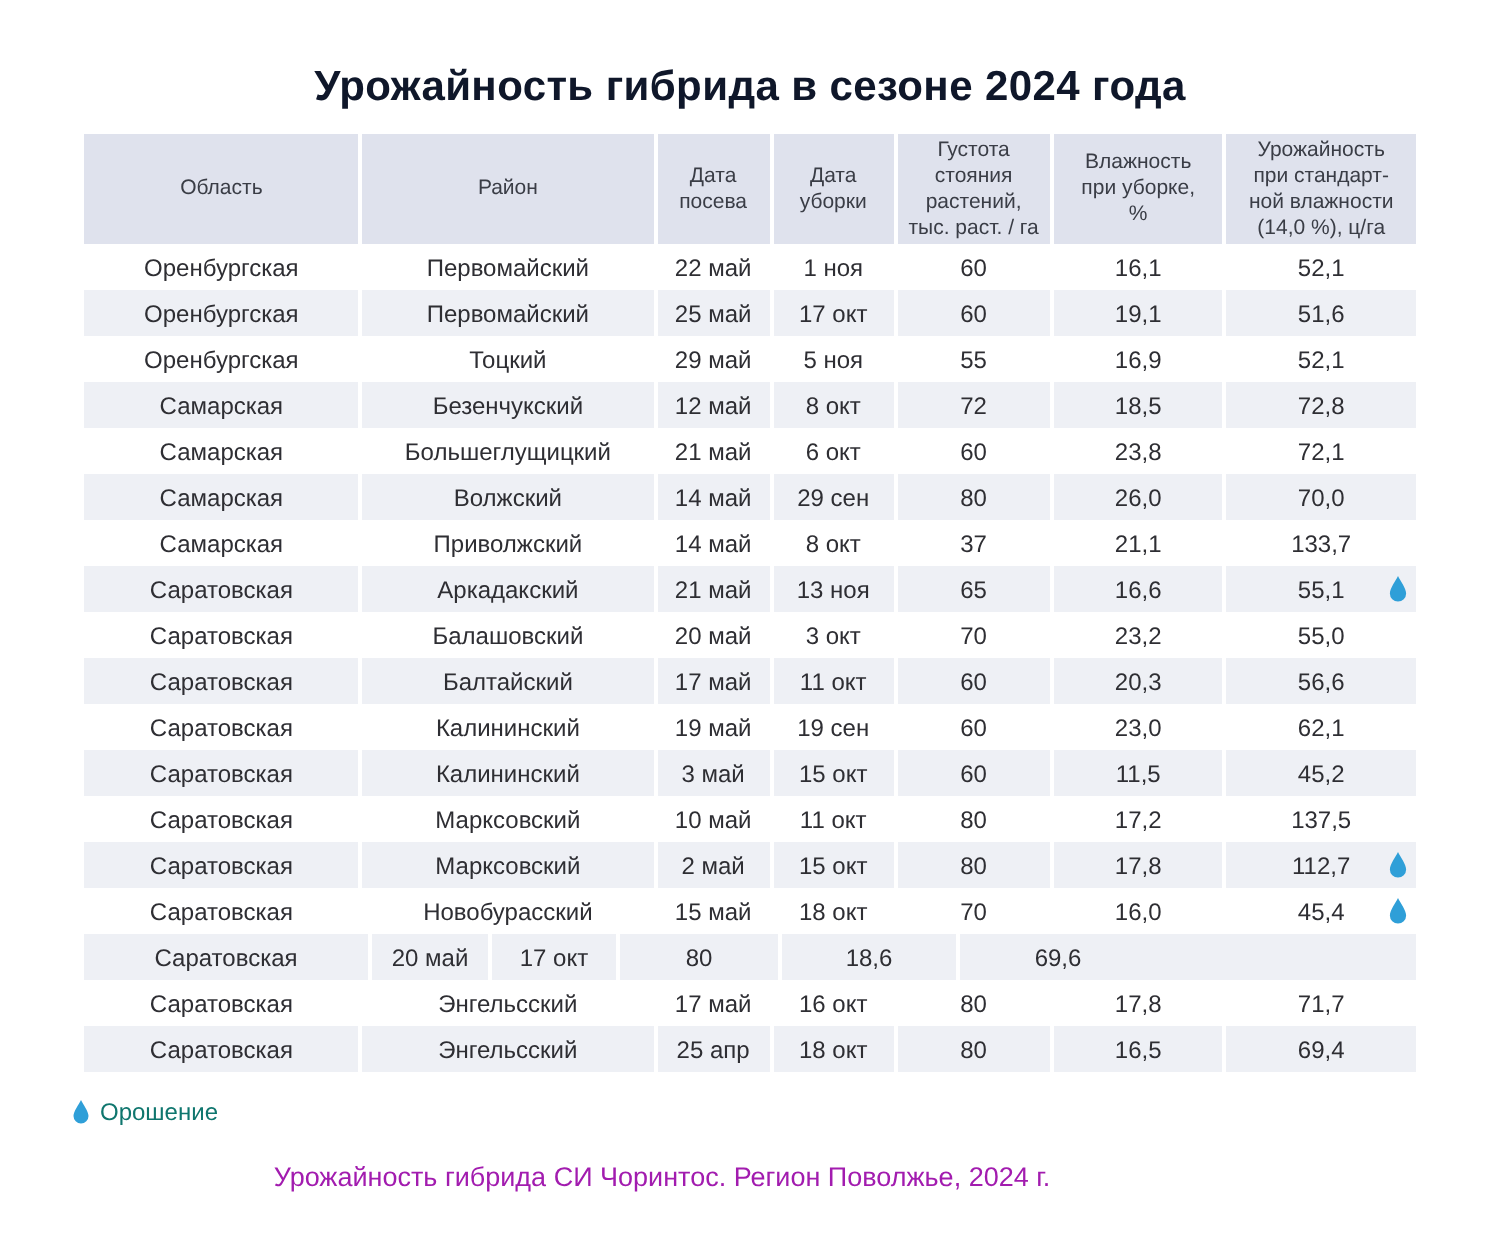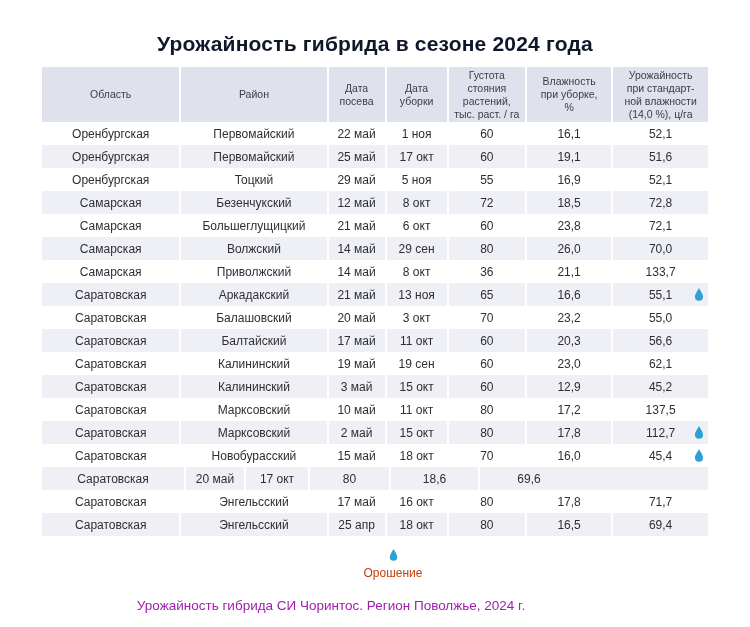--- a/index.html
+++ b/index.html
@@ -33,21 +33,21 @@
   .col0{width:144px;}
   .col1{width:152px;}
   .col2{width:60px;}
   .col3{width:64px;}
   .col4{width:81px;}
   .col5{width:89px;}
   .col6{width:98px;}
   .drop{position:absolute;right:4px;top:5px;width:10px;height:13px;display:block;}
   .legend{
     margin:13px 0 0 36px;display:flex;align-items:center;gap:5px;
-    font-size:12px;color:#c2410c;flex-direction:column;
+    font-size:12px;color:#0f766e;
   }
   .legend .legend-drop{width:9px;height:12px;display:block;}
   .caption{
     margin-top:18px;width:662px;text-align:center;
     font-size:13.5px;color:#a21caf;
   }
 </style>
 </head>
 <body>
 
@@ -220,21 +220,21 @@
           <div class="td col1">
             <span>Приволжский</span>
           </div>
           <div class="td col2">
             <span>14 май</span>
           </div>
           <div class="td col3">
             <span>8 окт</span>
           </div>
           <div class="td col4">
-            <span>36</span>
+            <span>37</span>
           </div>
           <div class="td col5">
             <span>21,1</span>
           </div>
           <div class="td col6">
             <span>133,7</span>
           </div>
         </div>
         <div class="tr">
           <div class="td col0">
@@ -341,21 +341,21 @@
           <div class="td col2">
             <span>3 май</span>
           </div>
           <div class="td col3">
             <span>15 окт</span>
           </div>
           <div class="td col4">
             <span>60</span>
           </div>
           <div class="td col5">
-            <span>12,9</span>
+            <span>11,5</span>
           </div>
           <div class="td col6">
             <span>45,2</span>
           </div>
         </div>
         <div class="tr">
           <div class="td col0">
             <span>Саратовская</span>
           </div>
           <div class="td col1">

